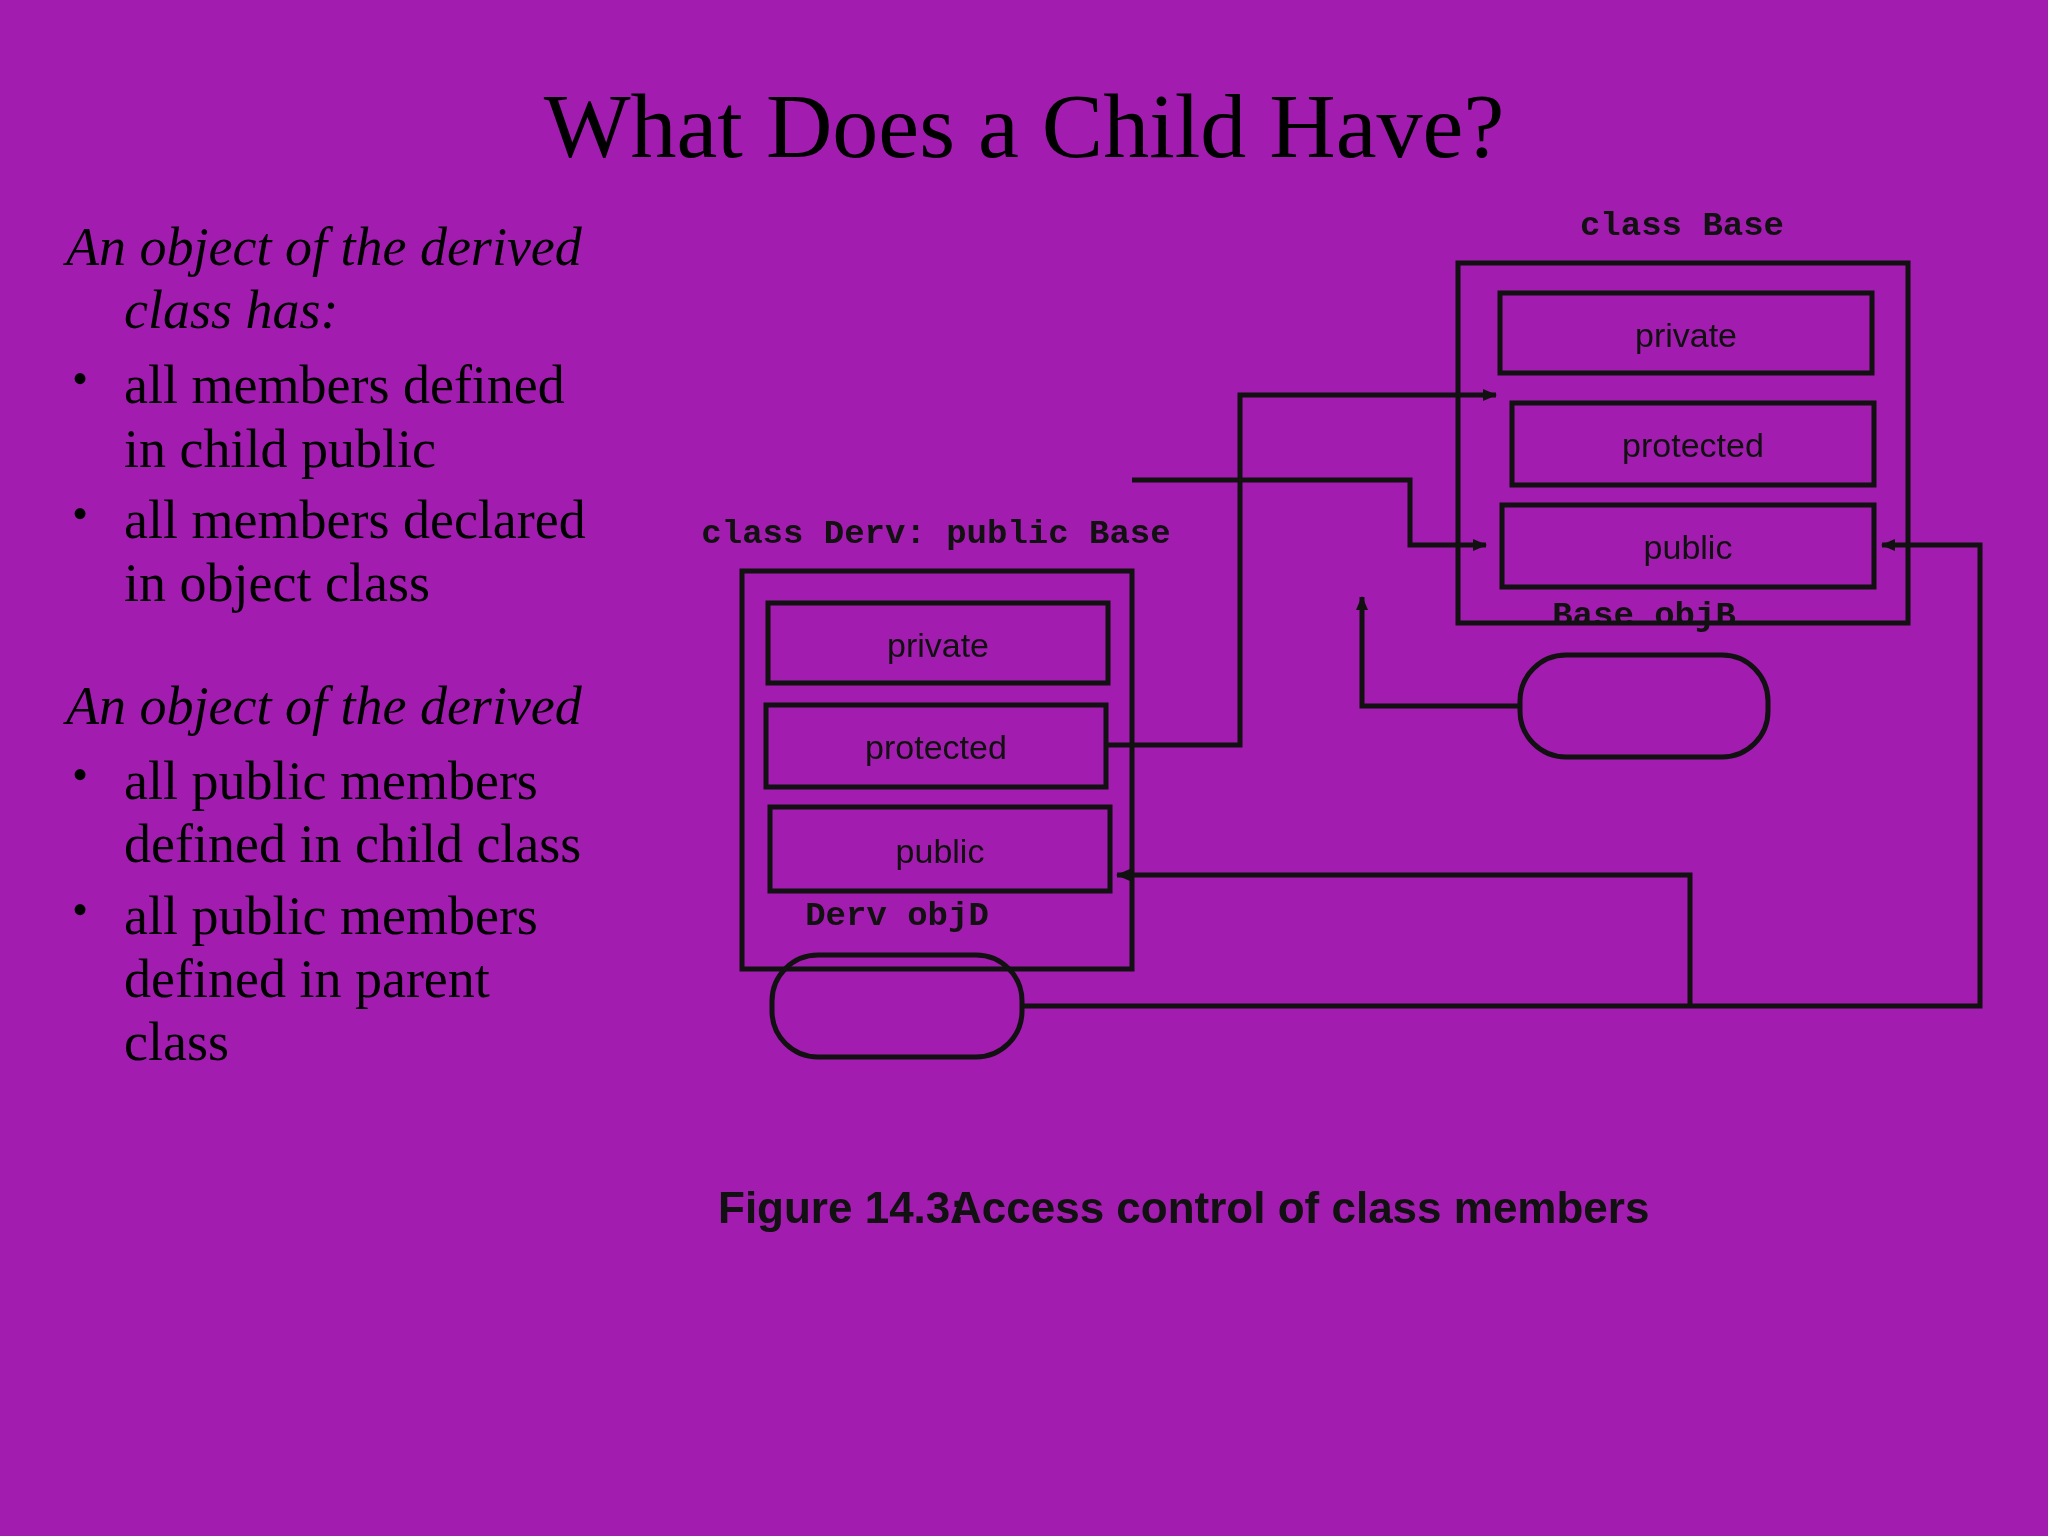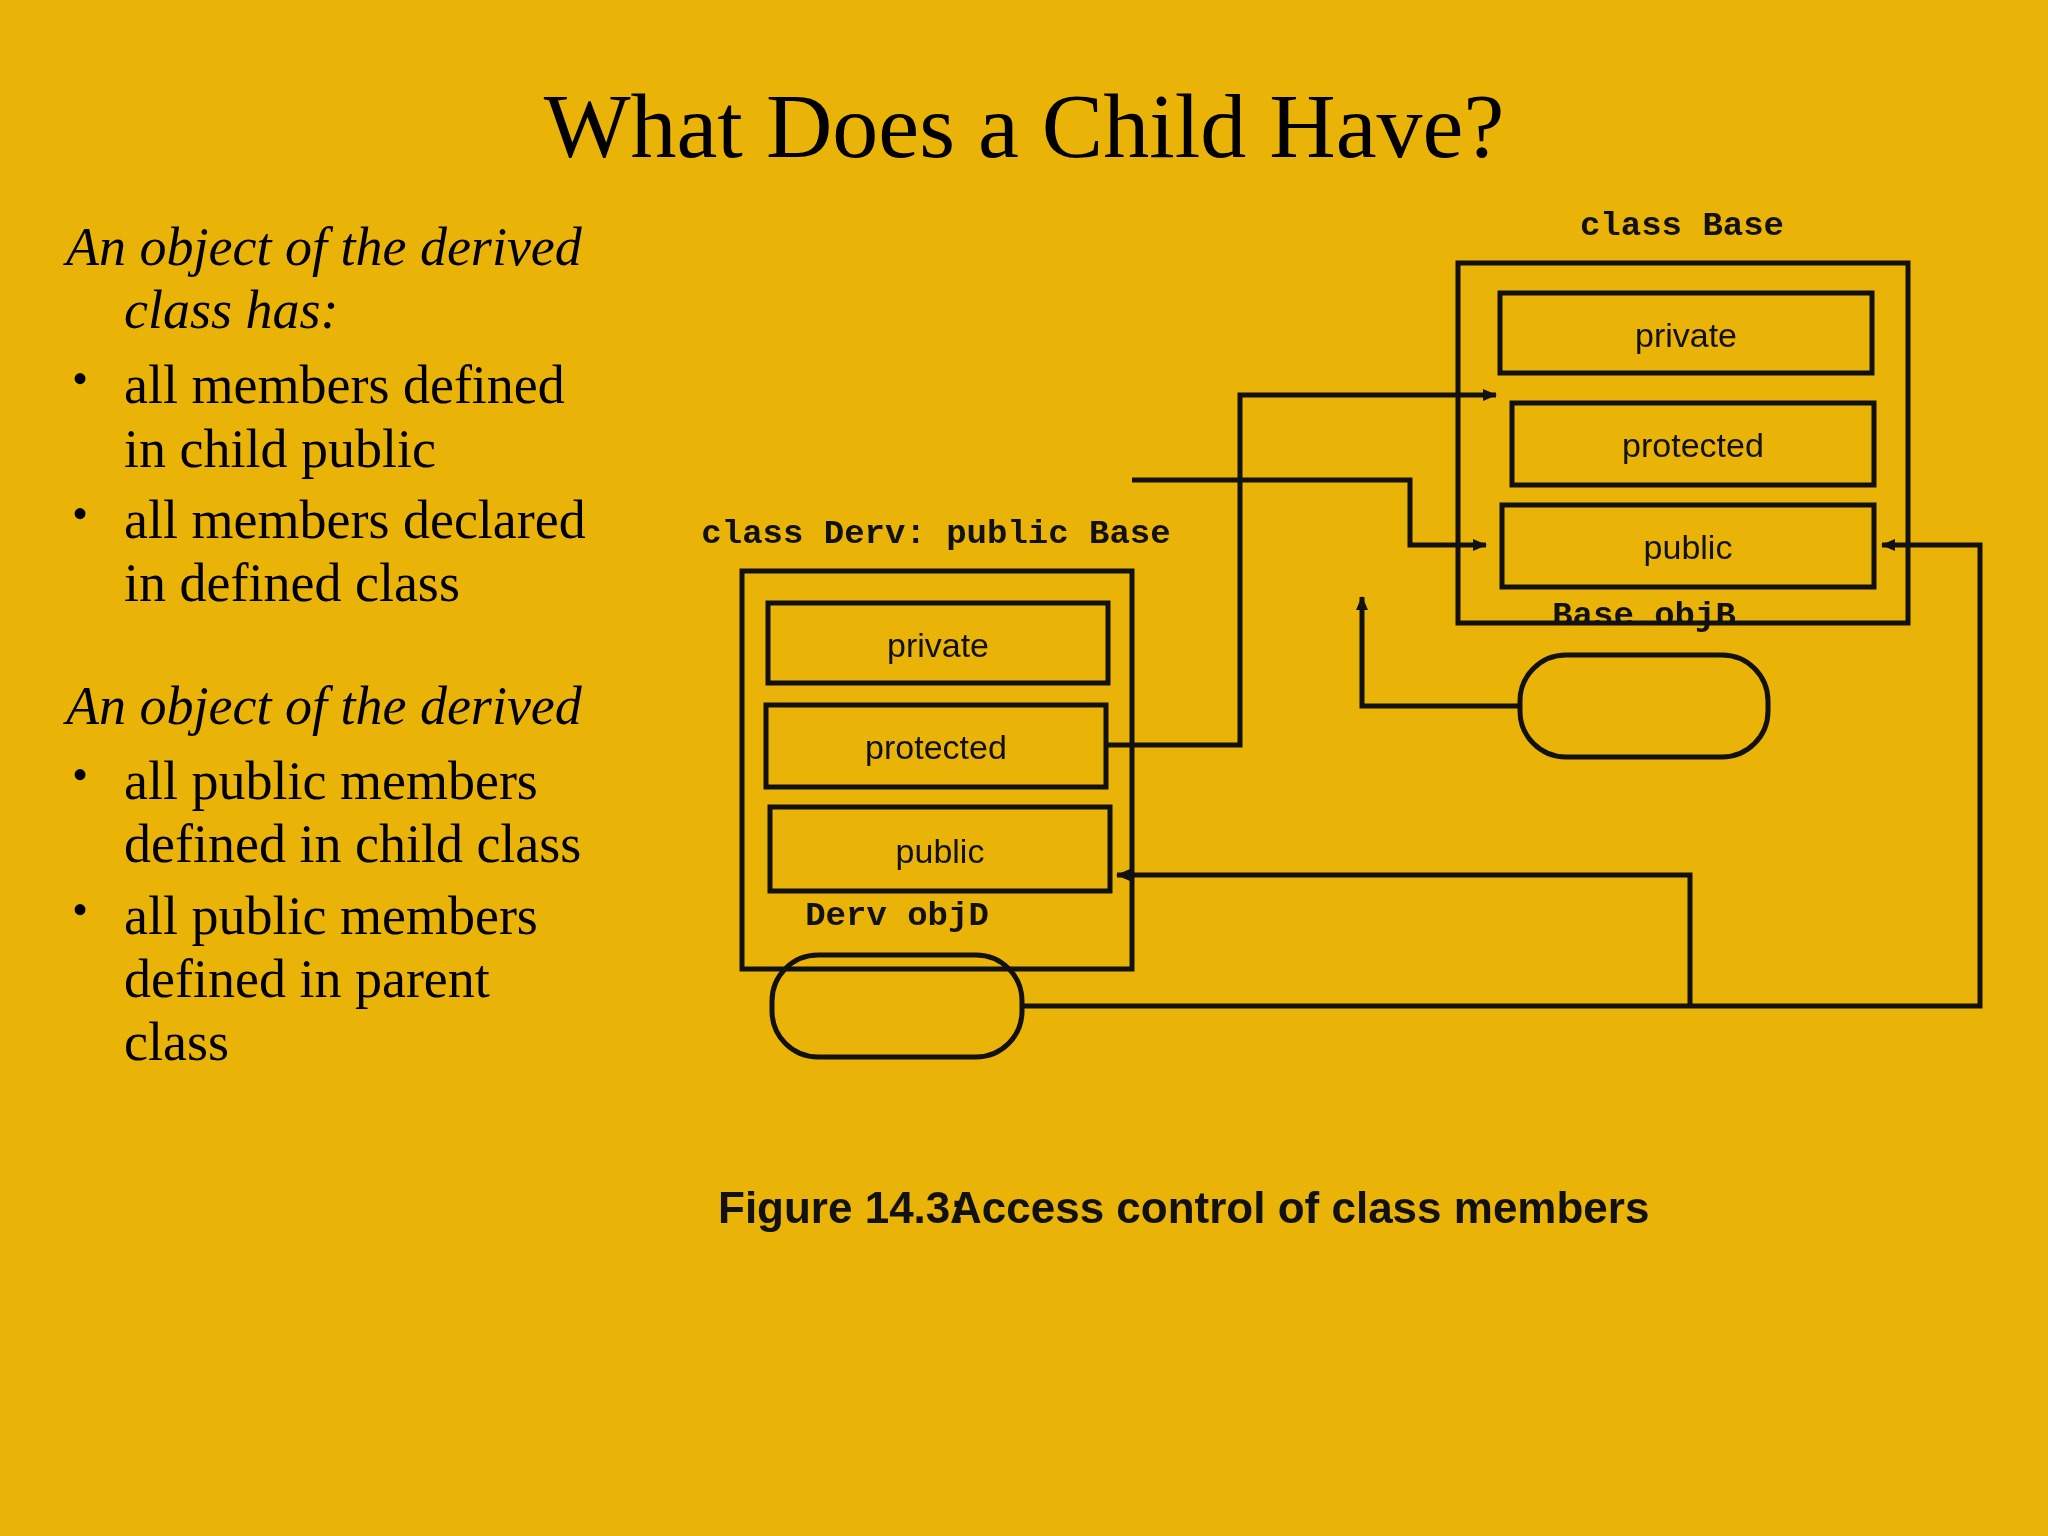--- a/index.html
+++ b/index.html
@@ -1,21 +1,21 @@
 <!DOCTYPE html>
 <html><head>
 <meta charset="utf-8">
 <style>
   html,body{margin:0;padding:0;}
   body{
     width:2048px;height:1536px;background:#ffffff;
     font-family:"Liberation Serif", serif;
     overflow:hidden;position:relative;
   }
-  #slide{position:absolute;inset:0;background:#eab308;}
+  #slide{position:absolute;inset:0;background:#a21caf;}
 
   
   .title{
     position:absolute;left:0;right:0;top:78px;
     text-align:center;
     font-family:"Liberation Serif", serif;
     font-size:92px;line-height:1.05;color:#000;
     letter-spacing:0px;
   }
 
@@ -69,21 +69,21 @@
 
       <div class="li">
         <span class="dot">•</span>
         <span>all members defined</span><br>
         <span>in child public</span>
       </div>
 
       <div class="li">
         <span class="dot">•</span>
         <span>all members declared</span><br>
-        <span>in defined class</span>
+        <span>in object class</span>
       </div>
     </div>
 
     <div class="gap"></div>
 
     <div class="blk">
       <p class="lead">
         <span>An object of the derived</span>
       </p>
 

